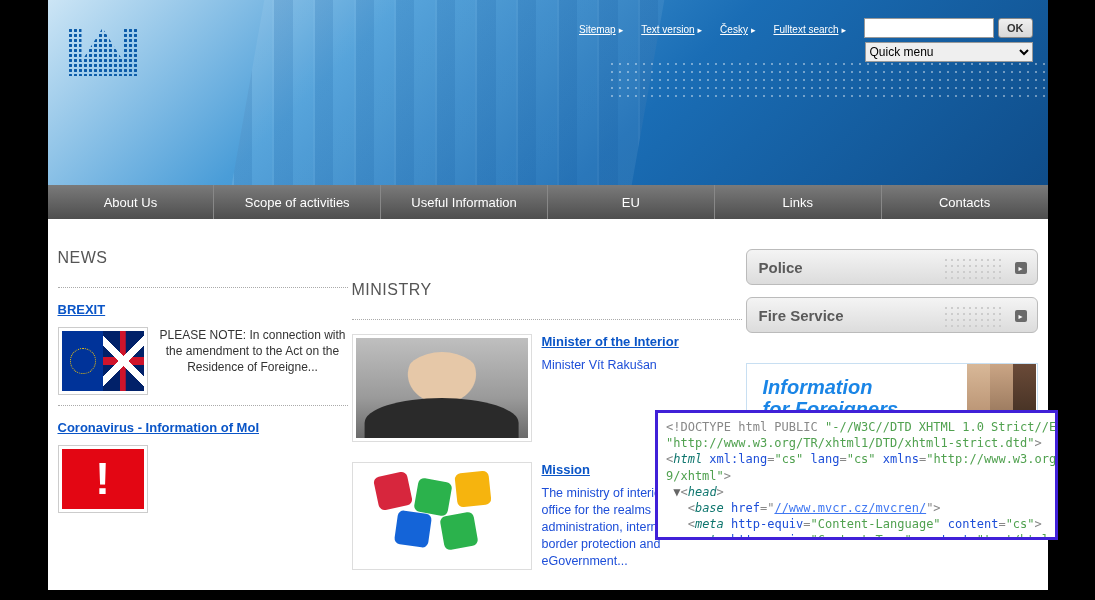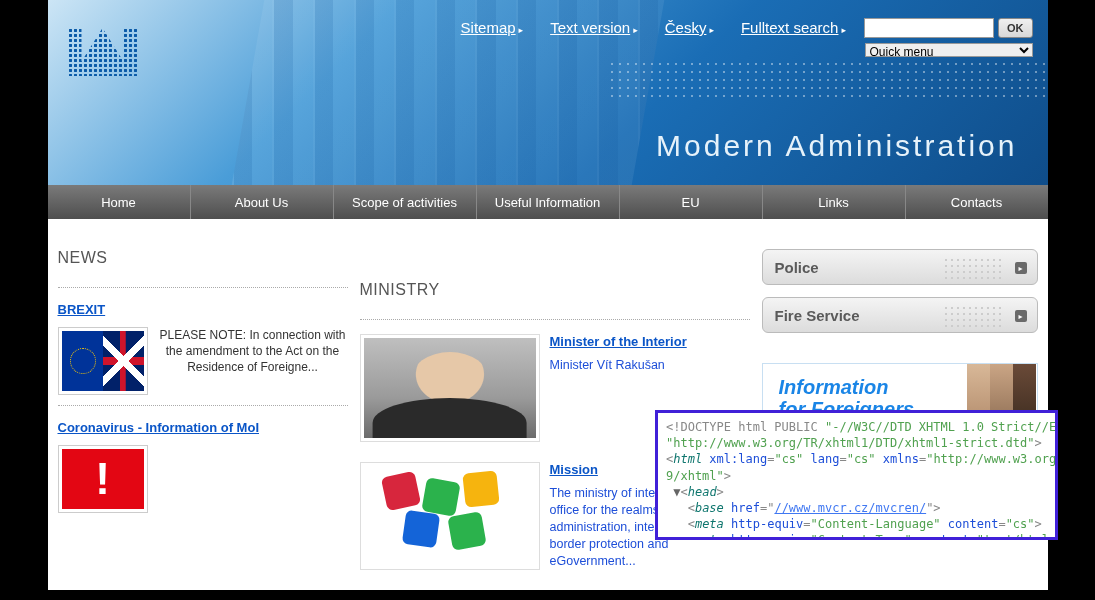--- a/index.html
+++ b/index.html
@@ -5,32 +5,32 @@
   * { margin: 0; padding: 0; box-sizing: border-box; }
   body { font-family: Arial, Helvetica, sans-serif; background: #000; width: 1095px; height: 600px; overflow: hidden; position: relative; }
   .page { width: 1000px; margin: 0 auto; background: #fff; }
   .header { height: 185px; background: linear-gradient(135deg, #cce5f5 0%, #4a9dd8 30%, #1a6db5 60%, #0f4d8a 100%); position: relative; overflow: hidden; }
   .header::before { content: ""; position: absolute; left: 200px; top: 0; width: 400px; height: 185px; background: repeating-linear-gradient(80deg, rgba(255,255,255,0.15) 0 2px, rgba(80,130,180,0.3) 2px 20px, rgba(255,255,255,0.1) 20px 40px); transform: skewX(-10deg); opacity: 0.7; }
   .header::after { content: ""; position: absolute; right: 0; top: 60px; width: 440px; height: 40px; background-image: radial-gradient(circle, rgba(255,255,255,0.4) 1px, transparent 1.2px); background-size: 8px 8px; }
   .logo-area { position: absolute; left: 20px; top: 28px; display: flex; align-items: center; gap: 10px; z-index: 2; }
   .logo-dots { width: 70px; height: 48px; background-image: radial-gradient(circle, #0a5aa8 1.4px, transparent 1.6px); background-size: 5px 5px; clip-path: polygon(0 0, 20% 0, 20% 70%, 50% 0, 80% 70%, 80% 0, 100% 0, 100% 100%, 0 100%); }
   .logo-text { font-size: 9px; color: #0a5aa8; font-weight: bold; line-height: 1.3; letter-spacing: 0.3px; }
   .top-links { position: absolute; right: 15px; top: 18px; display: flex; align-items: center; gap: 18px; z-index: 2; }
-  .top-links a { color: #fff; font-size: 15px; text-decoration: underline; cursor: pointer; margin-left: 9px; }
+  .top-links a { color: #fff; font-size: 10px; text-decoration: underline; cursor: pointer; }
   .top-links .chev { color: #fff; font-size: 9px; margin-left: 3px; }
   .search-box { display: flex; gap: 4px; }
   .search-box input { width: 130px; height: 20px; border: 1px solid #999; font-size: 12px; padding: 0 4px; }
   .ok-btn { background: linear-gradient(#f0f0f0, #d8d8d8); border: 1px solid #888; font-size: 11px; font-weight: bold; color: #333; padding: 2px 8px; border-radius: 3px; cursor: pointer; }
   .quick-menu { position: absolute; right: 15px; top: 42px; z-index: 2; }
-  .quick-menu select { width: 168px; height: 14px; font-size: 12px; border: 1px solid #999; }
+  .quick-menu select { width: 168px; height: 20px; font-size: 12px; border: 1px solid #999; }
   .tagline { position: absolute; right: 30px; bottom: 22px; color: #e6f2fa; font-size: 30px; font-weight: 300; letter-spacing: 3px; z-index: 2; }
   .nav { height: 34px; background: linear-gradient(#7a7a7a, #4e4e4e); display: flex; }
   .nav-item { flex: 1; display: flex; align-items: center; justify-content: center; color: #fff; font-size: 13px; border-right: 1px solid #888; cursor: pointer; }
   .nav-item:last-child { border-right: none; }
-  .content { display: flex; padding: 30px 10px 0 10px; gap: 12px; }
+  .content { display: flex; padding: 30px 10px 0 10px; gap: 4px; }
   .col-left { width: 290px; }
   .col-mid { width: 390px; margin-top: 32px; }
   .col-right { flex: 1; }
   h2.sec { font-size: 16px; color: #555; font-weight: normal; letter-spacing: 0.5px; margin-bottom: 20px; }
   .dotline { border-top: 1px dotted #aaa; margin: 10px 0 14px 0; }
   .news-title { color: #0a55c7; font-size: 13px; font-weight: bold; text-decoration: underline; display: block; margin-bottom: 10px; cursor: pointer; }
   .news-item { display: flex; gap: 10px; text-align: center; }
   .thumb { width: 90px; height: 68px; border: 1px solid #ccc; flex-shrink: 0; padding: 3px; }
   .thumb-inner { width: 100%; height: 100%; }
   .flag-brexit { background: linear-gradient(90deg, #003399 0 50%, #cf142b 50% 100%); position: relative; }
@@ -87,25 +87,23 @@
       <div class="search-box">
         <input type="text" placeholder="" style="">
         <button class="ok-btn">OK</button>
       </div>
     </div>
     <div class="quick-menu">
       <select>
         <option>Quick menu</option>
       </select>
     </div>
-    <div class="tagline">Modern  Administration</div>
   </div>
 
   <div class="nav">
-    <div class="nav-item">Home</div>
     <div class="nav-item">About Us</div>
     <div class="nav-item">Scope of activities</div>
     <div class="nav-item">Useful Information</div>
     <div class="nav-item">EU</div>
     <div class="nav-item">Links</div>
     <div class="nav-item">Contacts</div>
   </div>
 
   <div class="content">
     <div class="col-left">

